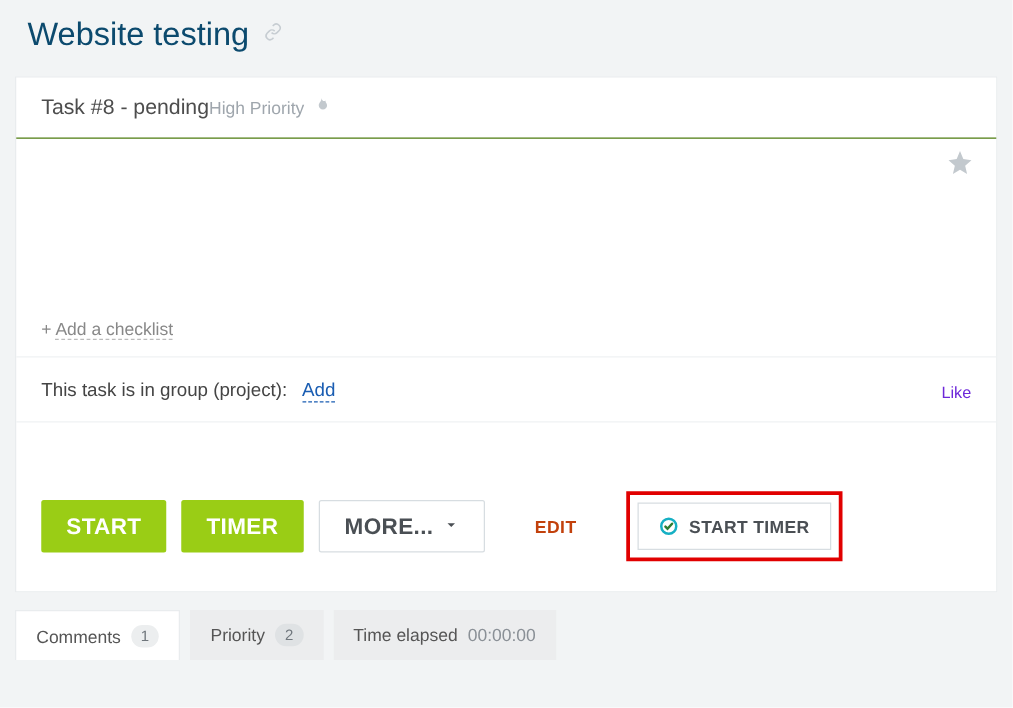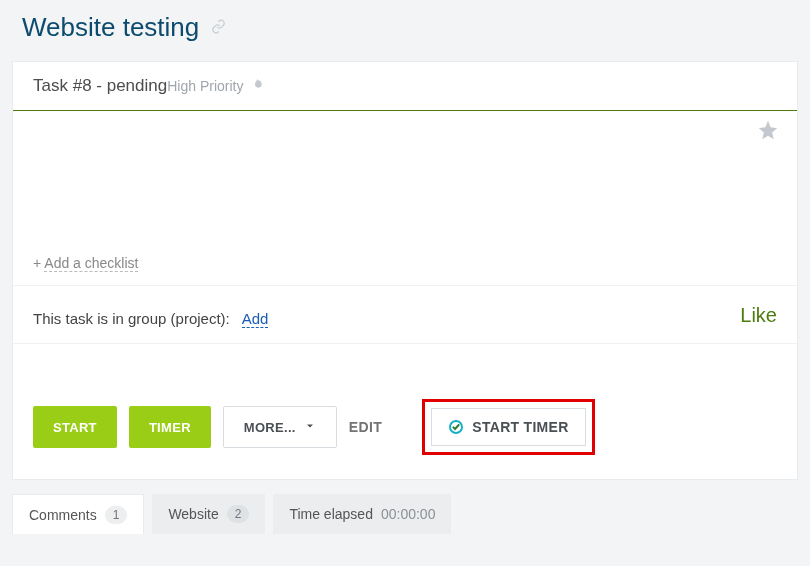--- a/index.html
+++ b/index.html
@@ -84,34 +84,34 @@
     border-bottom: 1px solid #f0f2f3;
   }
   .group-text { color: #444; font-size: 15px; }
   .add-link {
     color: #1a5db2;
     border-bottom: 1px dashed #1a5db2;
     cursor: pointer;
     margin-left: 8px;
     font-size: 15px;
   }
-  .like { color: #4d7c0f; cursor: pointer; font-size: 20px; }
+  .like { color: #6d28d9; cursor: pointer; font-size: 13px; }
   .spacer { height: 55px; }
   .actions-row {
     display: flex;
     align-items: center;
     padding: 0 20px 24px 20px;
     gap: 12px;
   }
   .btn {
     height: 42px;
     display: inline-flex;
     align-items: center;
     justify-content: center;
-    font-size: 13px;
+    font-size: 18px;
     font-weight: 700;
     border-radius: 2px;
     border: none;
     cursor: pointer;
     padding: 0 20px;
     letter-spacing: 0.3px;
   }
   .btn-green {
     background: #a0d911;
     background: #9acd15;
@@ -119,22 +119,23 @@
   }
   .btn-outline {
     background: #fff;
     border: 1px solid #d7dde1;
     color: #4a4f54;
     justify-content: flex-end;
   }
   .btn-outline .chev { margin-left: 8px; font-size: 12px; }
   .edit-link {
     font-weight: 700;
-    color: #737373;
+    color: #c2410c;
     letter-spacing: 0.4px;
+    margin-left: 28px;
     cursor: pointer;
   }
   .timer-hl {
     border: 3px solid #e10000;
     padding: 6px;
     margin-left: 28px;
   }
   .btn-timer {
     background: #fff;
     border: 1px solid #d7dde1;
@@ -262,20 +263,20 @@
     </span>
   </div>
 </div>
 
 <div class="tabs-row">
   <div class="tab-active">
     <span>Comments</span>
     <span class="badge">1</span>
   </div>
   <div class="tab">
-    <span>Website</span>
+    <span>Priority</span>
     <span class="badge">2</span>
   </div>
   <div class="tab">
     <span>Time elapsed</span>
     <span class="time-val">00:00:00</span>
   </div>
 </div>
 
 </body></html>

